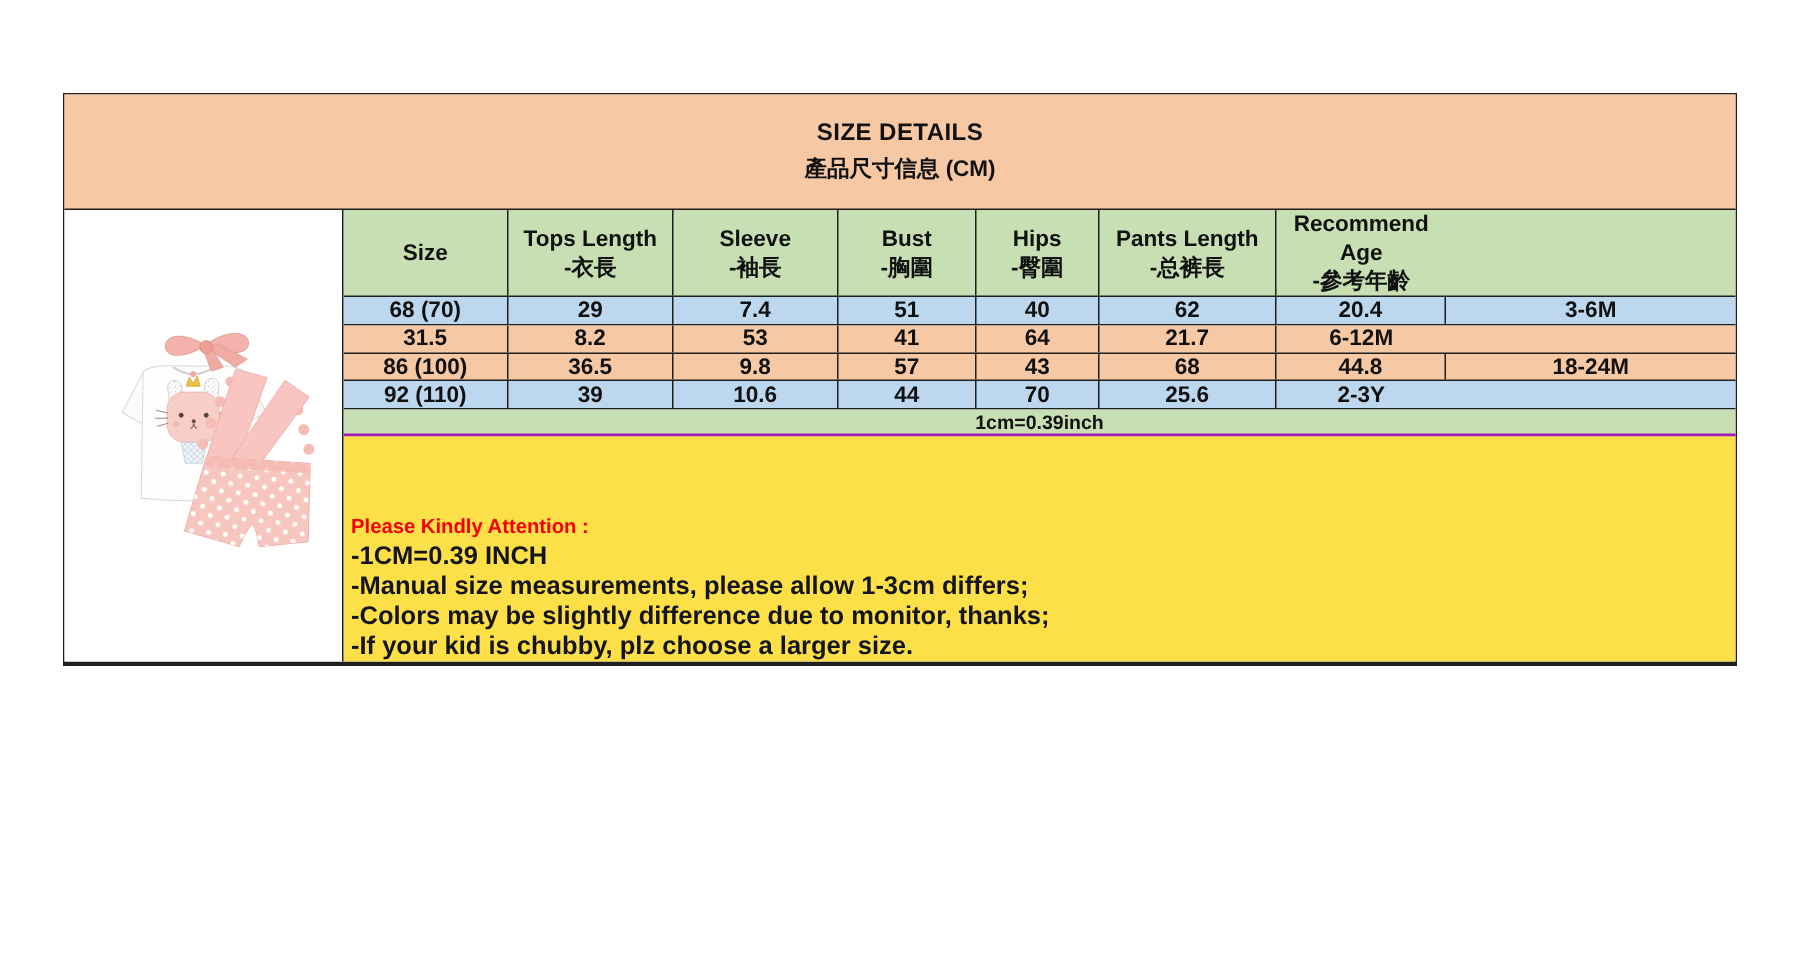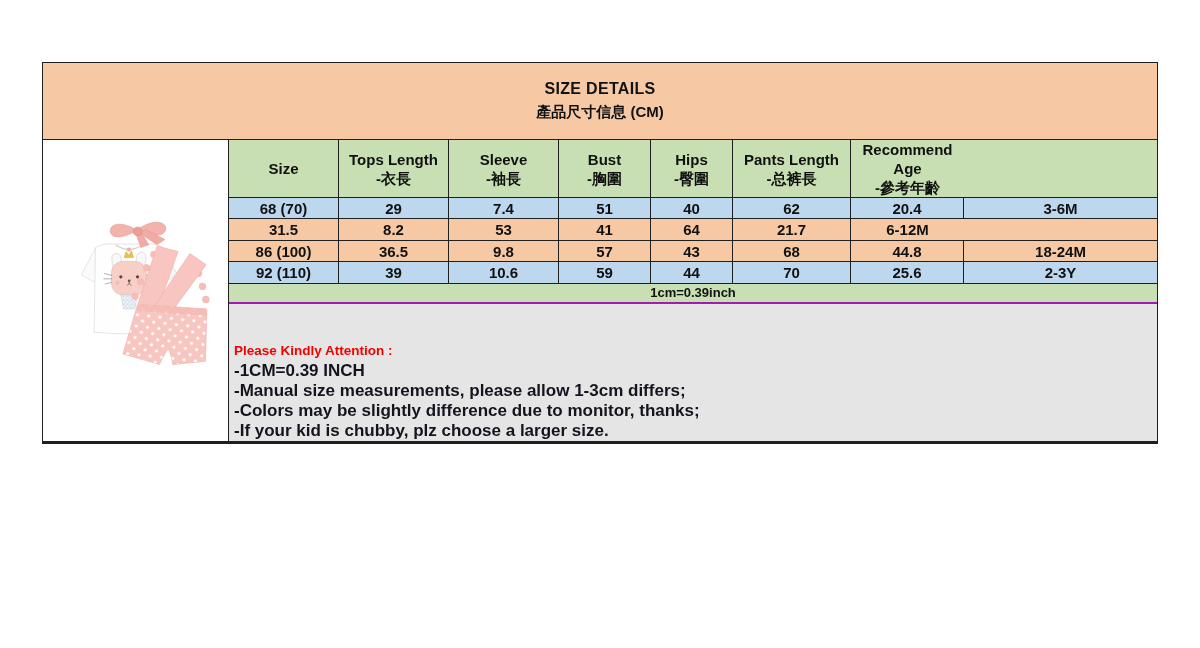--- a/index.html
+++ b/index.html
@@ -35,21 +35,21 @@
 
   .trow { height:39px; border-bottom:1px solid #1f1f1f; }
   .trow .cell { font-size:15px; }
   .row-blue  { background:#BDD7EE; }
   .row-peach { background:#F6C9A4; }
 
   .conv-row { height:36px; background:#C7DFB2; border-bottom:2px solid #a21caf;
               display:flex; align-items:center; justify-content:center;
               font-size:13px; font-weight:bold; color:#111; }
 
-  .notes { flex:1; background:#e5e5e5; padding:37px 10px 0 5px; }
+  .notes { flex:1; background:#fde047; padding:50px 10px 0 5px; }
   .notes .heading { color:#F40000; font-weight:bold; font-size:13.5px; line-height:20px; }
   .notes .line { color:#14141e; font-weight:bold; font-size:17px; line-height:20px; }
 </style>
 </head>
 <body>
 
 <div class="stage">
   <div class="sheet">
 
     <div class="title-band">
@@ -197,21 +197,20 @@
           <div class="cell">43</div>
           <div class="cell">68</div>
           <div class="cell">44.8</div>
           <div class="cell">18-24M</div>
         </div>
 
         <div class="grid-row trow row-blue">
           <div class="cell">92 (110)</div>
           <div class="cell">39</div>
           <div class="cell">10.6</div>
-          <div class="cell">59</div>
           <div class="cell">44</div>
           <div class="cell">70</div>
           <div class="cell">25.6</div>
           <div class="cell">2-3Y</div>
         </div>
 
         <div class="conv-row">1cm=0.39inch</div>
 
         <div class="notes">
           <div class="heading">Please Kindly Attention :</div>

